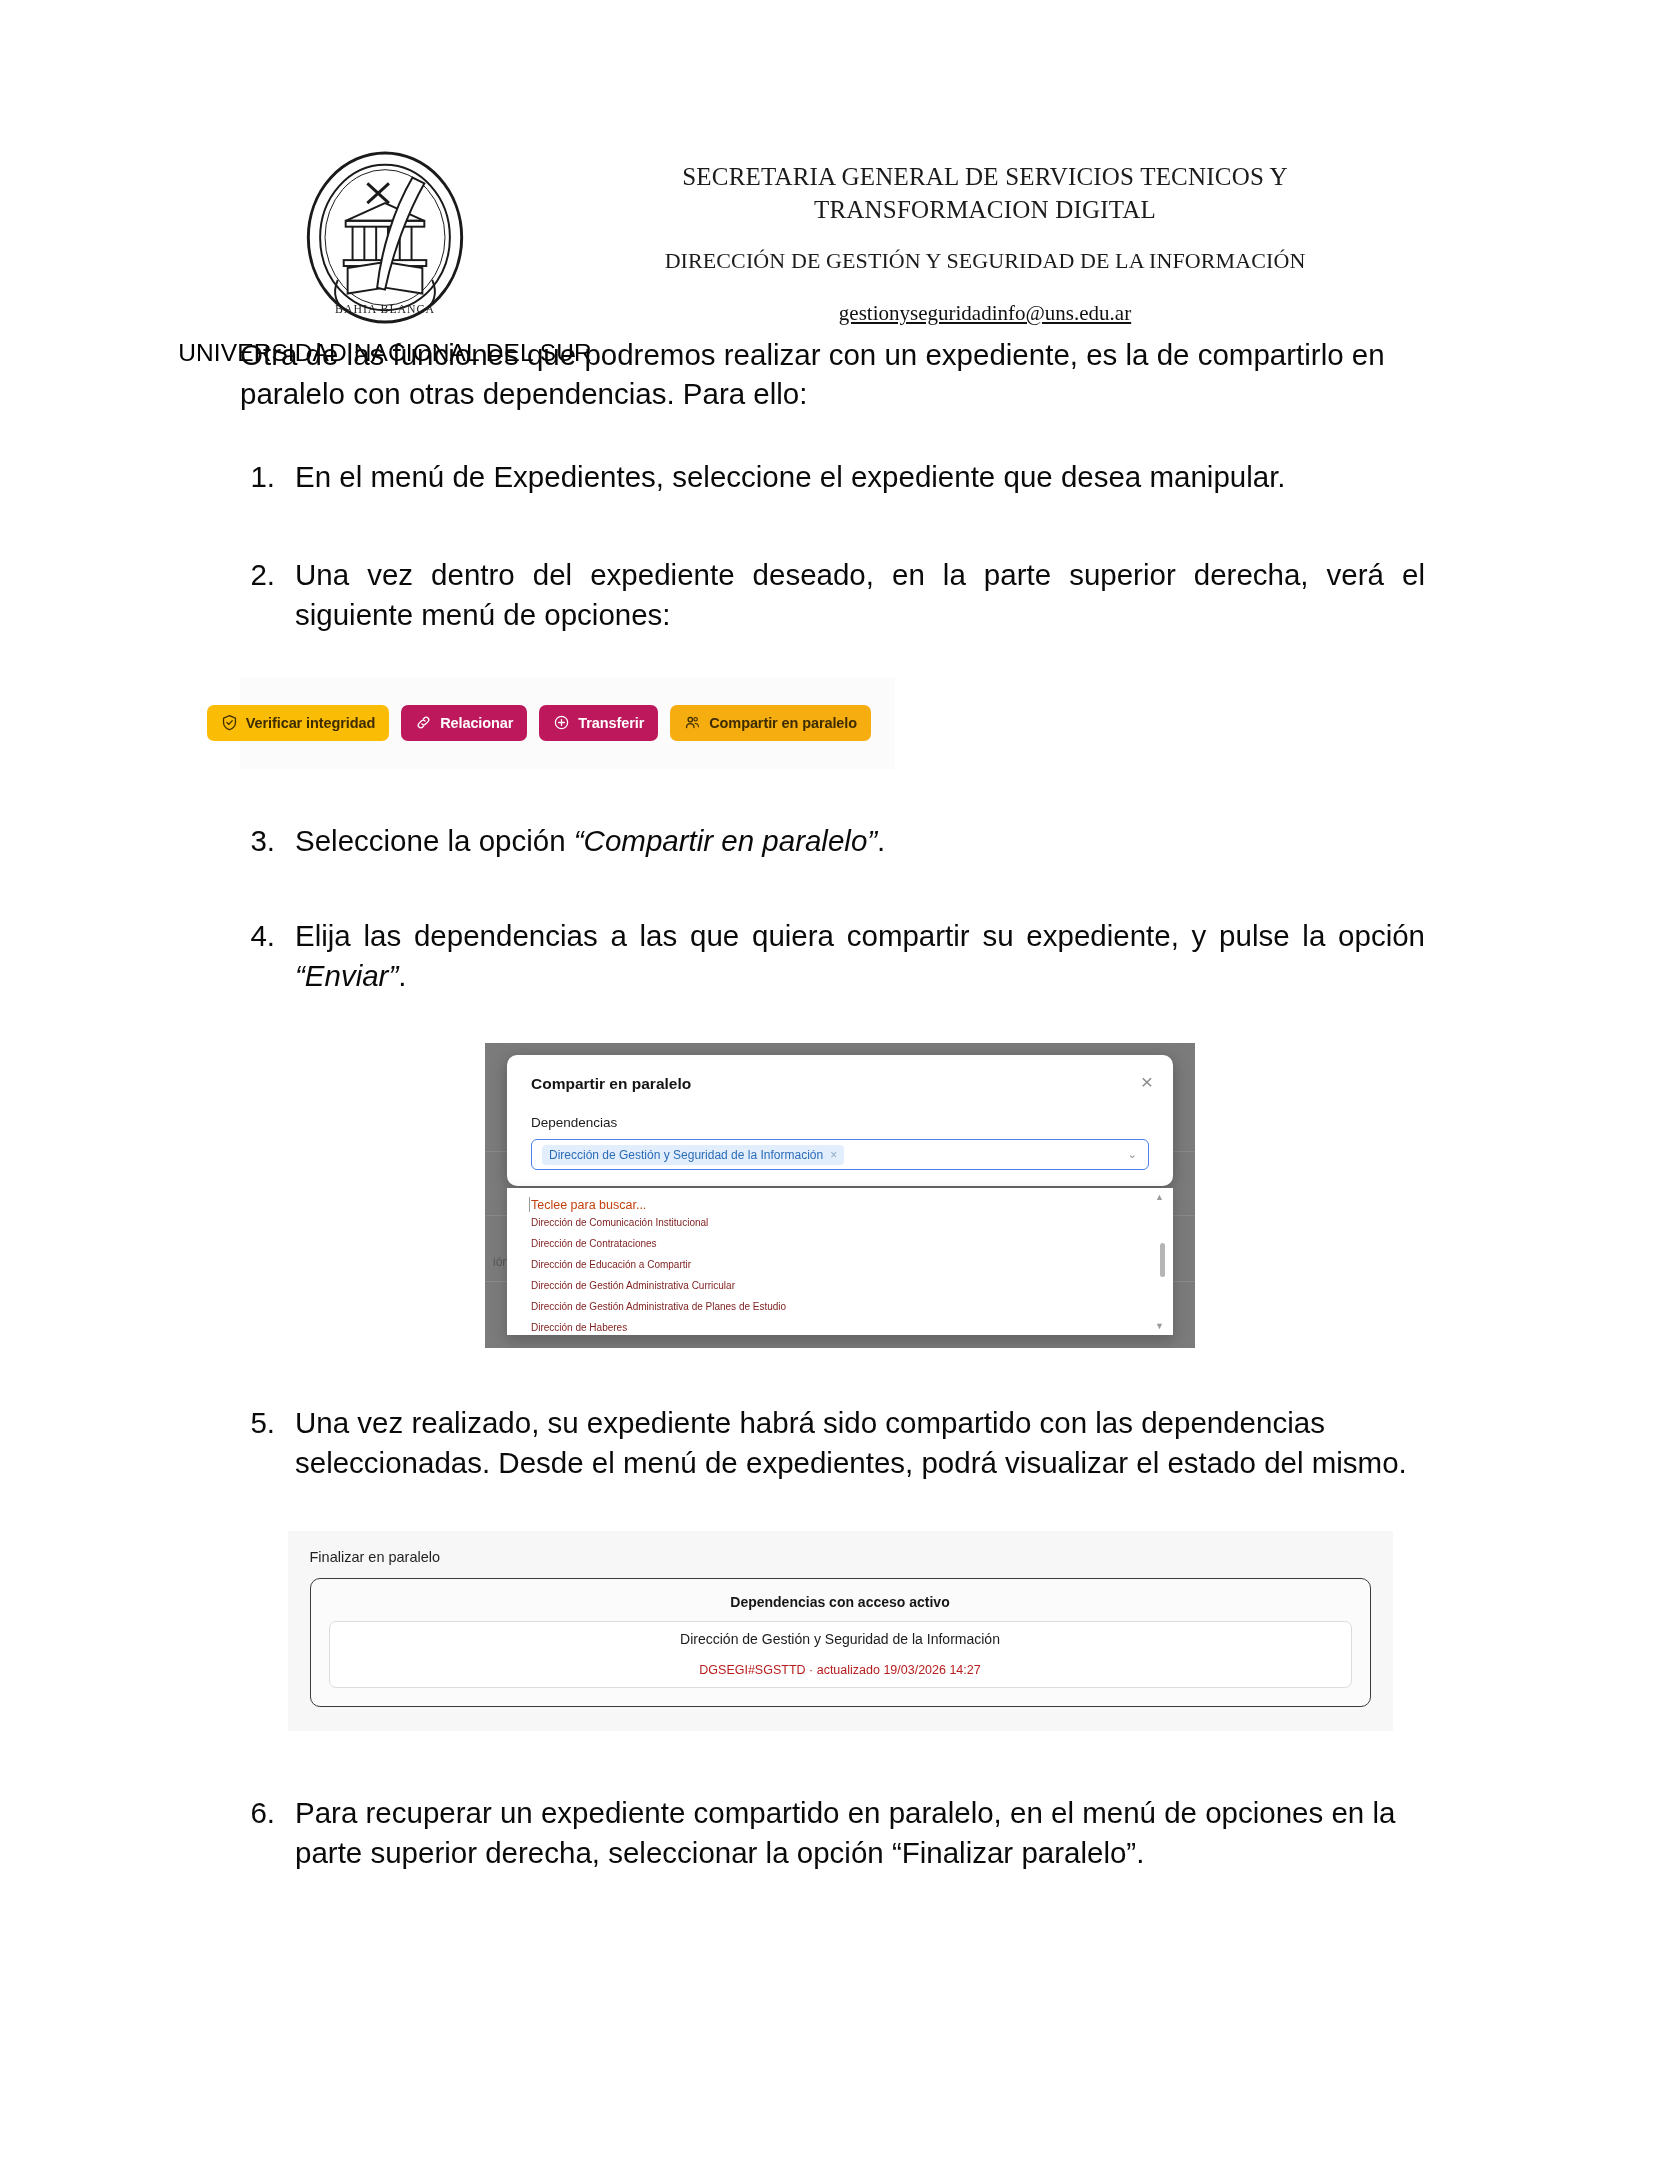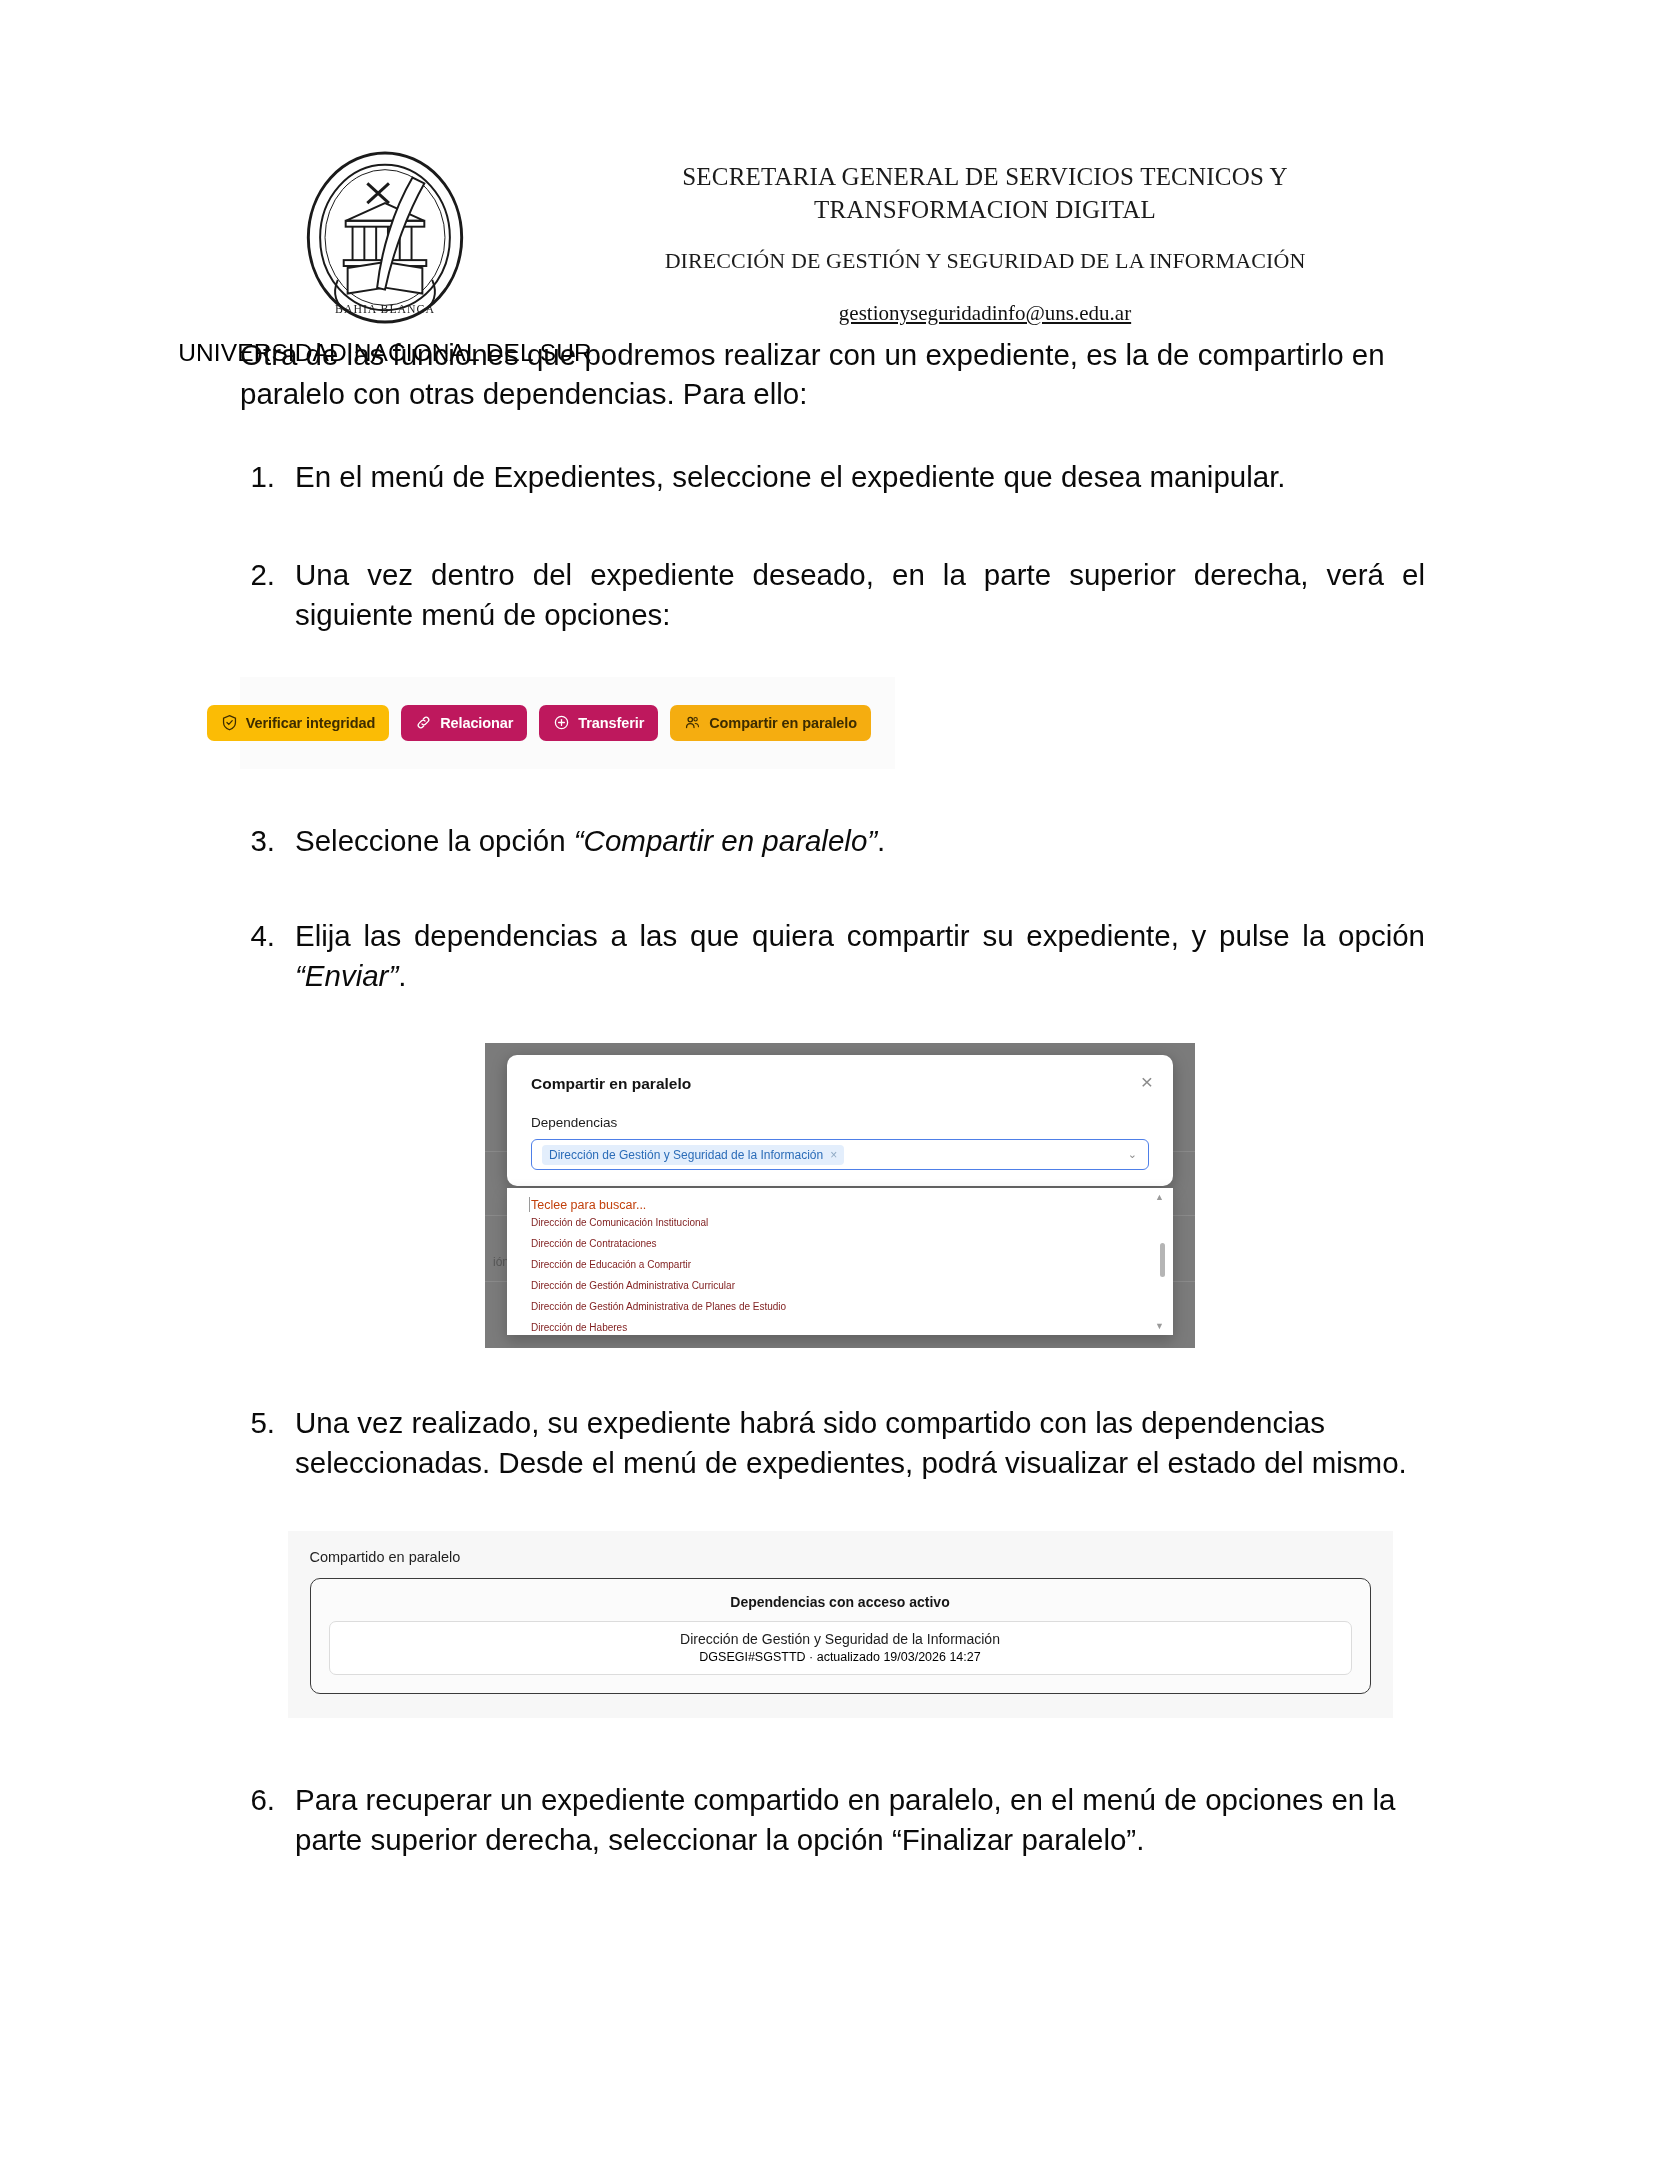--- a/index.html
+++ b/index.html
@@ -326,22 +326,22 @@
     border-radius: 7px;
     background: #ffffff;
     padding: 9px 14px 10px 14px;
   }
   .st-row-name {
     font-size: 14px;
     color: #1c1c1c;
   }
   .st-row-meta {
     font-size: 12.5px;
-    color: #000000;
-    margin-top: 3px;
+    color: #b91c1c;
+    margin-top: 16px;
   }
 </style>
 </head>
 <body>
 
 <div class="page">
 
   <div class="header">
 
     <div class="logo-block">
@@ -493,21 +493,21 @@
         </div>
       </div>
 
       <li class="step s5">
         <span class="step-num">5.</span>
         <span class="step-body">Una vez realizado, su expediente habrá sido compartido con las dependencias seleccionadas. Desde el menú de expedientes, podrá visualizar el estado del mismo.</span>
       </li>
 
       <div class="fig-status-wrap">
         <div class="fig-status">
-          <div class="st-title">Compartido en paralelo</div>
+          <div class="st-title">Finalizar en paralelo</div>
           <div class="st-panel">
             <div class="st-sub">Dependencias con acceso activo</div>
             <div class="st-row">
               <div class="st-row-name">Dirección de Gestión y Seguridad de la Información</div>
               <div class="st-row-meta">DGSEGI#SGSTTD · actualizado 19/03/2026 14:27</div>
             </div>
           </div>
         </div>
       </div>
 

